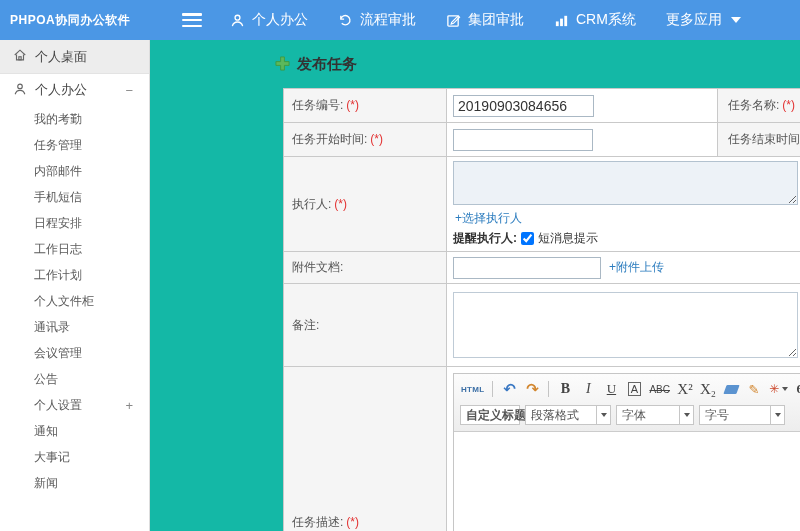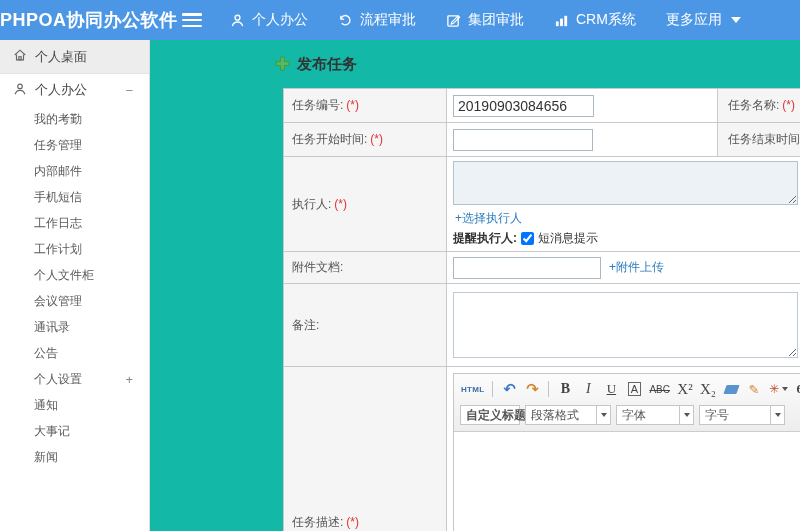--- a/index.html
+++ b/index.html
@@ -1,20 +1,20 @@
 <!DOCTYPE html>
 <html><head>
 <meta charset="utf-8">
 <style>
   * { margin:0; padding:0; box-sizing:border-box; }
   html,body { width:800px; height:531px; overflow:hidden; font-family:"Liberation Sans","DejaVu Sans",sans-serif; background:#fff; }
 
   
   .header { height:40px; background:#4b97e5; display:flex; align-items:center; color:#fff; }
-  .brand { font-size:18px; font-weight:bold; width:182px; letter-spacing:.5px; }
+  .brand { font-size:12px; font-weight:bold; padding-left:10px; width:182px; letter-spacing:.5px; }
   .menu-btn { width:20px; height:14px; display:flex; flex-direction:column; justify-content:space-between; cursor:pointer; margin-right:28px; }
   .menu-btn i { display:block; height:2.5px; background:#fff; border-radius:1px; }
   .nav { display:flex; align-items:center; gap:30px; font-size:14px; }
   .nav-item { display:flex; align-items:center; gap:7px; cursor:pointer; white-space:nowrap; }
   .nav-item svg { display:block; }
   .caret-down { width:0; height:0; border-left:5px solid transparent; border-right:5px solid transparent; border-top:6px solid #fff; margin-left:2px; }
 
   
   .layout { display:flex; height:491px; }
   .sidebar { width:150px; background:#fff; border-right:1px solid #ddd; flex-shrink:0; }
@@ -162,33 +162,36 @@
       <li class="side-item">
           <span>任务管理</span>
         </li>
       <li class="side-item">
           <span>内部邮件</span>
         </li>
       <li class="side-item">
           <span>手机短信</span>
         </li>
       <li class="side-item">
+          <span>日程安排</span>
+        </li>
+      <li class="side-item">
           <span>工作日志</span>
         </li>
       <li class="side-item">
           <span>工作计划</span>
         </li>
       <li class="side-item">
           <span>个人文件柜</span>
         </li>
       <li class="side-item">
+          <span>通讯录</span>
+        </li>
+      <li class="side-item">
           <span>会议管理</span>
-        </li>
-      <li class="side-item">
-          <span>通讯录</span>
         </li>
       <li class="side-item">
           <span>公告</span>
         </li>
       <li class="side-item">
         <span>个人设置</span>
         <span class="toggle">+</span>
       </li>
       <li class="side-item">
           <span>通知</span>

